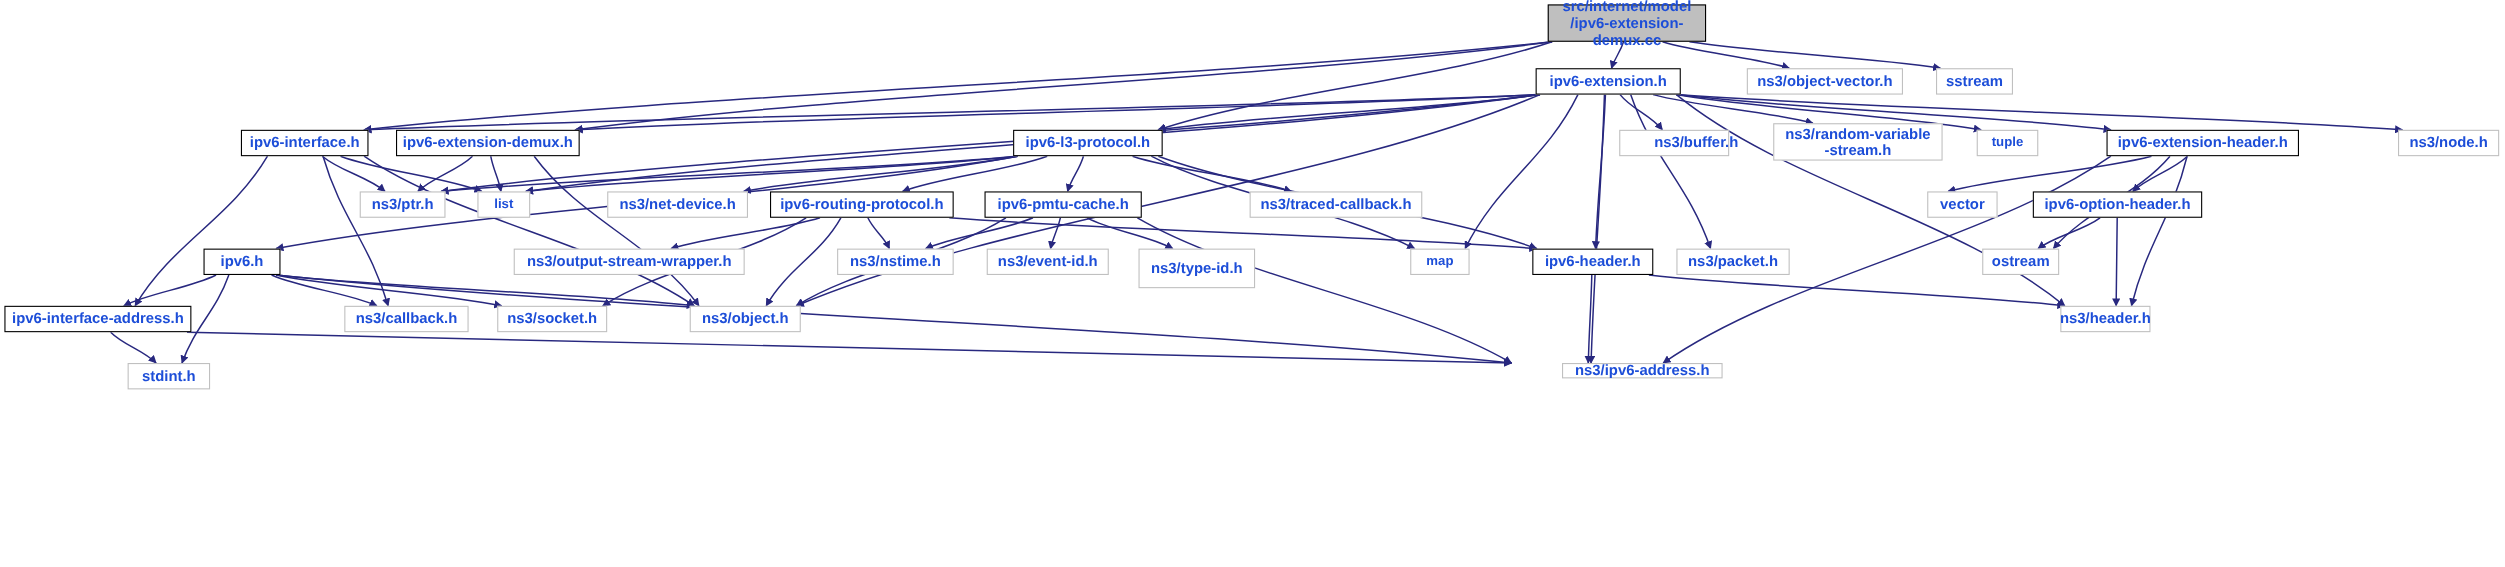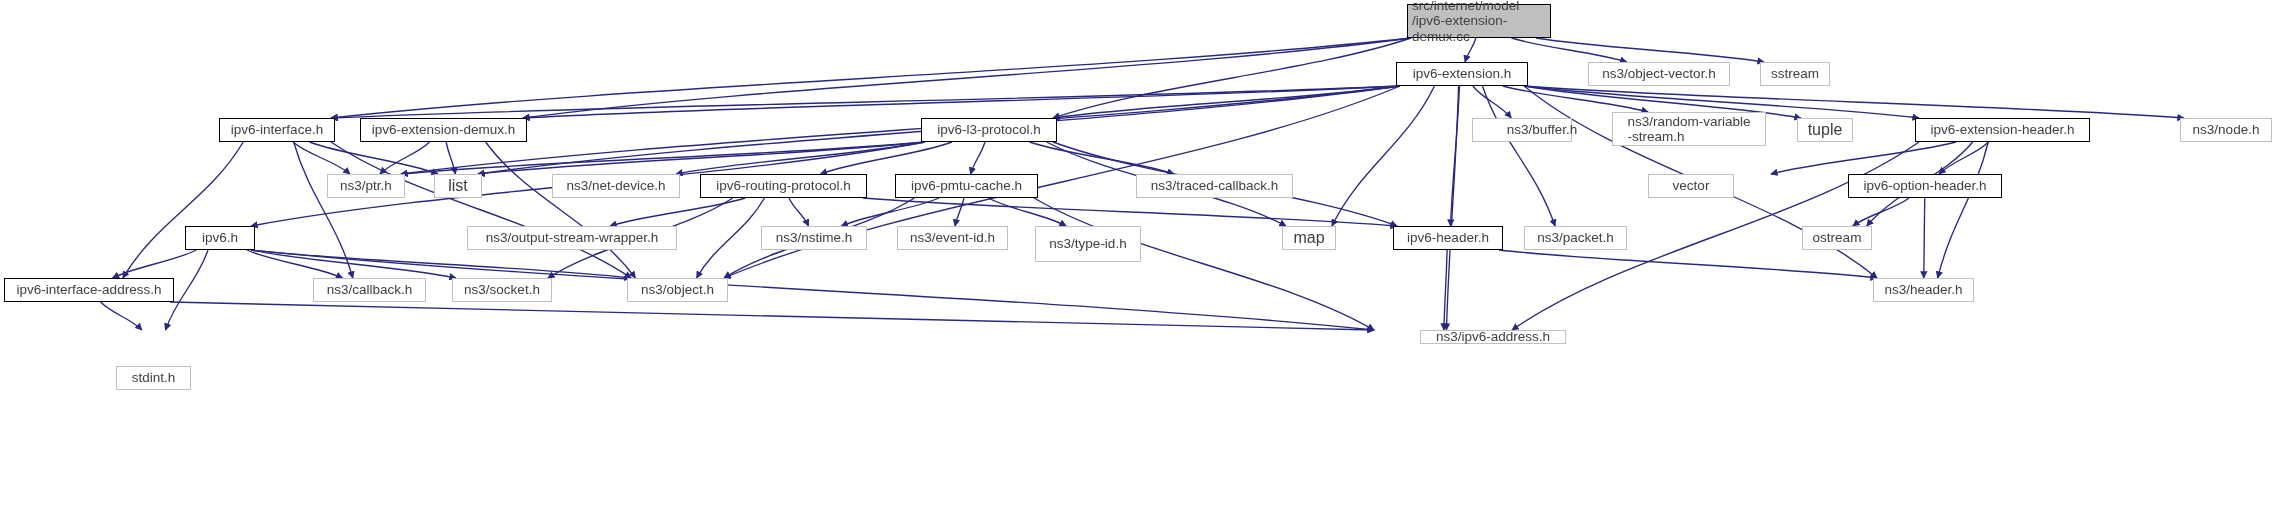--- a/index.html
+++ b/index.html
@@ -22,41 +22,42 @@
     width: 2277px;
     height: 515px;
     pointer-events: none;
   }
   .node {
     position: absolute;
     box-sizing: border-box;
     display: flex;
     align-items: center;
     justify-content: center;
-    text-align: left;
+    text-align: center;
     background: #ffffff;
     border: 1px solid #c0c0c0;
-    color: #404040;
+    color: #1d4ed8;
     font-size: 13.5px;
     line-height: 1.12;
     white-space: pre-line;
     padding: 0 4px;
     z-index: 5;
+    font-weight: bold;
   }
   
   .node.strong {
     border: 1.6px solid #000000;
   }
   
   .node.root {
     border: 1.6px solid #000000;
     background: #bfbfbf;
   }
   .node.small {
-    font-size: 16px;
+    font-size: 12px;
   }
 </style>
 </head>
 <body>
 
 <div id="graph-root">
   <svg id="edge-layer" viewBox="0 0 2277 515" width="2277" height="515">
     <defs>
       <marker id="arrow" viewBox="0 0 10 10" refX="9" refY="5" markerWidth="5.5" markerHeight="5.5" orient="auto-start-reverse">
         <path d="M 0 0 L 10 5 L 0 10 z" fill="#28287f"></path>
@@ -145,32 +146,32 @@
 -stream.h</div>
       <div class="node small" style="left: 1797px; top: 118px; width: 56px; height: 24px;">tuple</div>
       <div class="node strong" style="left: 1915px; top: 118px; width: 175px; height: 24px;">ipv6-extension-header.h</div>
       <div class="node " style="left: 2180px; top: 118px; width: 92px; height: 24px;">ns3/node.h</div>
       <div class="node " style="left: 327px; top: 174px; width: 78px; height: 24px;">ns3/ptr.h</div>
       <div class="node small" style="left: 434px; top: 174px; width: 48px; height: 24px;">list</div>
       <div class="node " style="left: 552px; top: 174px; width: 128px; height: 24px;">ns3/net-device.h</div>
       <div class="node strong" style="left: 700px; top: 174px; width: 167px; height: 24px;">ipv6-routing-protocol.h</div>
       <div class="node strong" style="left: 895px; top: 174px; width: 143px; height: 24px;">ipv6-pmtu-cache.h</div>
       <div class="node " style="left: 1136px; top: 174px; width: 157px; height: 24px;">ns3/traced-callback.h</div>
-      <div class="node " style="left: 1648px; top: 174px; width: 86px; height: 24px;">vector</div>
+      <div class="node " style="left: 1752px; top: 174px; width: 64px; height: 24px;">vector</div>
       <div class="node strong" style="left: 1848px; top: 174px; width: 154px; height: 24px;">ipv6-option-header.h</div>
       <div class="node strong" style="left: 185px; top: 226px; width: 70px; height: 24px;">ipv6.h</div>
       <div class="node " style="left: 467px; top: 226px; width: 210px; height: 24px;">ns3/output-stream-wrapper.h</div>
       <div class="node " style="left: 761px; top: 226px; width: 106px; height: 24px;">ns3/nstime.h</div>
       <div class="node " style="left: 897px; top: 226px; width: 111px; height: 24px;">ns3/event-id.h</div>
       <div class="node " style="left: 1035px; top: 226px; width: 106px; height: 36px;">ns3/type-id.h</div>
       <div class="node small" style="left: 1282px; top: 226px; width: 54px; height: 24px;">map</div>
       <div class="node strong" style="left: 1393px; top: 226px; width: 110px; height: 24px;">ipv6-header.h</div>
       <div class="node " style="left: 1524px; top: 226px; width: 103px; height: 24px;">ns3/packet.h</div>
       <div class="node " style="left: 1802px; top: 226px; width: 70px; height: 24px;">ostream</div>
       <div class="node strong" style="left: 4px; top: 278px; width: 170px; height: 24px;">ipv6-interface-address.h</div>
       <div class="node " style="left: 313px; top: 278px; width: 113px; height: 24px;">ns3/callback.h</div>
       <div class="node " style="left: 452px; top: 278px; width: 100px; height: 24px;">ns3/socket.h</div>
       <div class="node " style="left: 627px; top: 278px; width: 101px; height: 24px;">ns3/object.h</div>
-      <div class="node " style="left: 1873px; top: 278px; width: 101px; height: 24px;">ns3/header.h</div>
-      <div class="node " style="left: 116px; top: 330px; width: 75px; height: 24px; margin-top: 36px;">stdint.h</div>
+      <div class="node " style="left: 1873px; top: 278px; width: 82px; height: 24px;">ns3/header.h</div>
+      <div class="node " style="left: 116px; top: 330px; width: 75px; height: 24px;">stdint.h</div>
       <div class="node " style="left: 1420px; top: 330px; width: 146px; height: 14px;">ns3/ipv6-address.h</div>
     </div>
 </div>
 
 </body></html>

